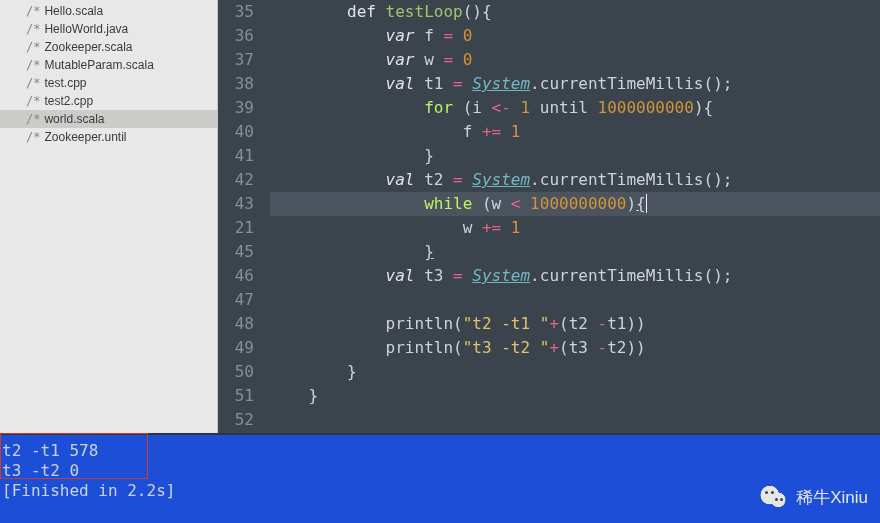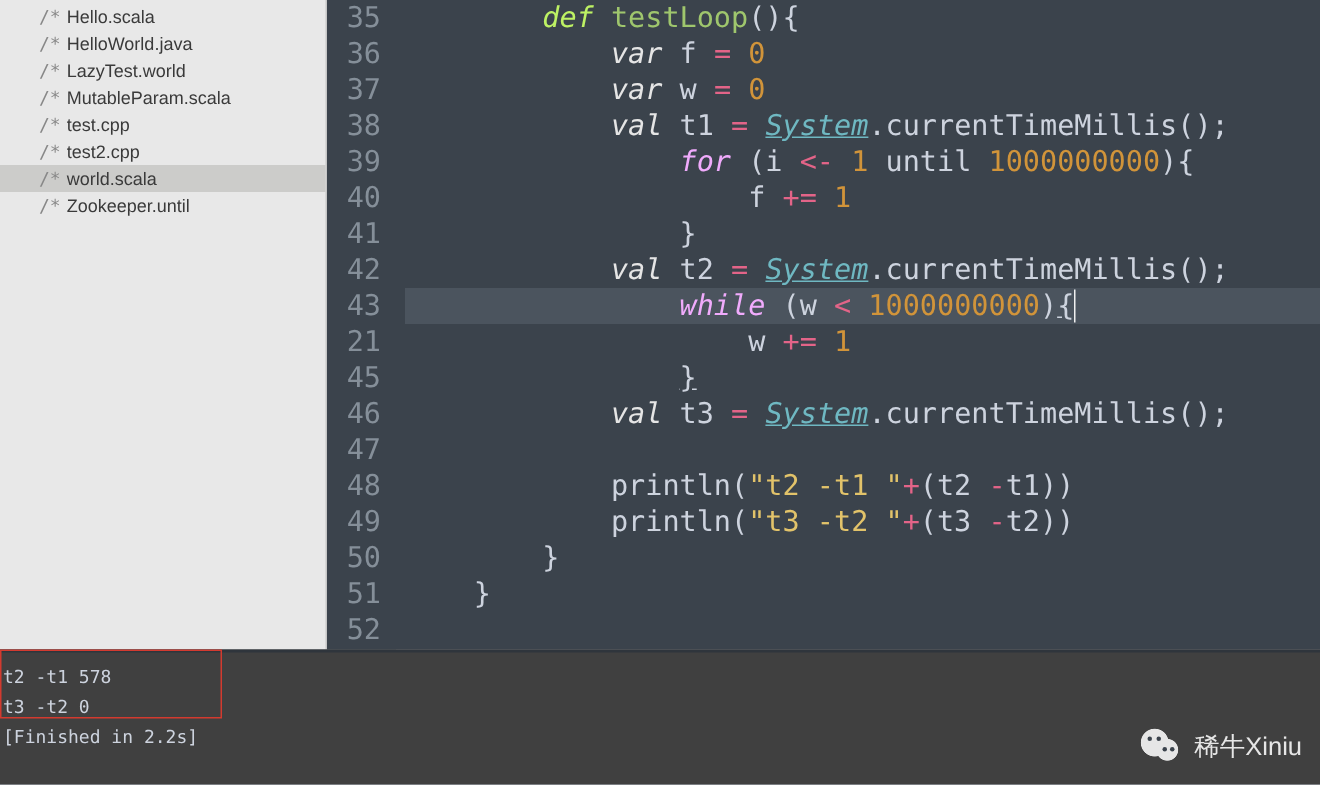--- a/index.html
+++ b/index.html
@@ -38,60 +38,60 @@
     color: #888;
     margin-right: 4px;
     font-family: Consolas, monospace;
     font-size: 12px;
   }
   .editor {
     flex: 1;
     display: flex;
     background: #3b434c;
     color: #cdd3de;
-    font-size: 19px;
+    font-size: 16px;
     line-height: 24px;
     overflow: hidden;
   }
   .gutter {
     width: 46px;
     background: #3b434c;
     color: #858f99;
     text-align: right;
     padding: 0 10px 0 0;
     user-select: none;
   }
   .gutter div { height: 24px; }
   .code {
     flex: 1;
     padding: 0 0 0 6px;
     white-space: pre;
     position: relative;
   }
   .code-line { height: 24px; display: block; }
   .hl { background: #4b545e; display: inline-block; width: 100%; }
-  .k-def   { color: #bef264; font-style: italic; }
+  .k-def   { color: #e5e5e5; }
   .k-var   { color: #e5e5e5; font-style: italic; }
-  .k-for   { color: #f0abfc; font-style: italic; }
+  .k-for   { color: #bef264; }
   .fn      { color: #9fc66d; }
   .num     { color: #d1943a; }
   .type    { color: #6fb8c2; font-style: italic; text-decoration: underline; }
   .str     { color: #e2c36a; }
   .op      { color: #e36488; }
   .pun     { color: #cdd3de; }
   .caret   { border-right: 1px solid #f0f0f0; }
   .bracket-a { text-decoration: underline; }
 
   .console {
     height: 90px;
-    background: #404040;
+    background: #1d4ed8;
     color: #cdd3de;
     border-top: 2px solid #2f353c;
     padding: 6px 0 0 2px;
-    font-size: 12px;
+    font-size: 16px;
     line-height: 20px;
     white-space: pre;
     position: relative;
   }
   .red-box {
     position: absolute;
     left: 0; top: 433px;
     width: 148px; height: 46px;
     border: 1px solid #d33a2f;
     pointer-events: none;
@@ -129,21 +129,21 @@
       <div class="file-item">
         <span class="mod">/*</span>
         <span>Hello.scala</span>
       </div>
       <div class="file-item">
         <span class="mod">/*</span>
         <span>HelloWorld.java</span>
       </div>
       <div class="file-item">
         <span class="mod">/*</span>
-        <span>LazyTest.world</span>
+        <span>Zookeeper.scala</span>
       </div>
       <div class="file-item">
         <span class="mod">/*</span>
         <span>MutableParam.scala</span>
       </div>
       <div class="file-item">
         <span class="mod">/*</span>
         <span>test.cpp</span>
       </div>
       <div class="file-item">

